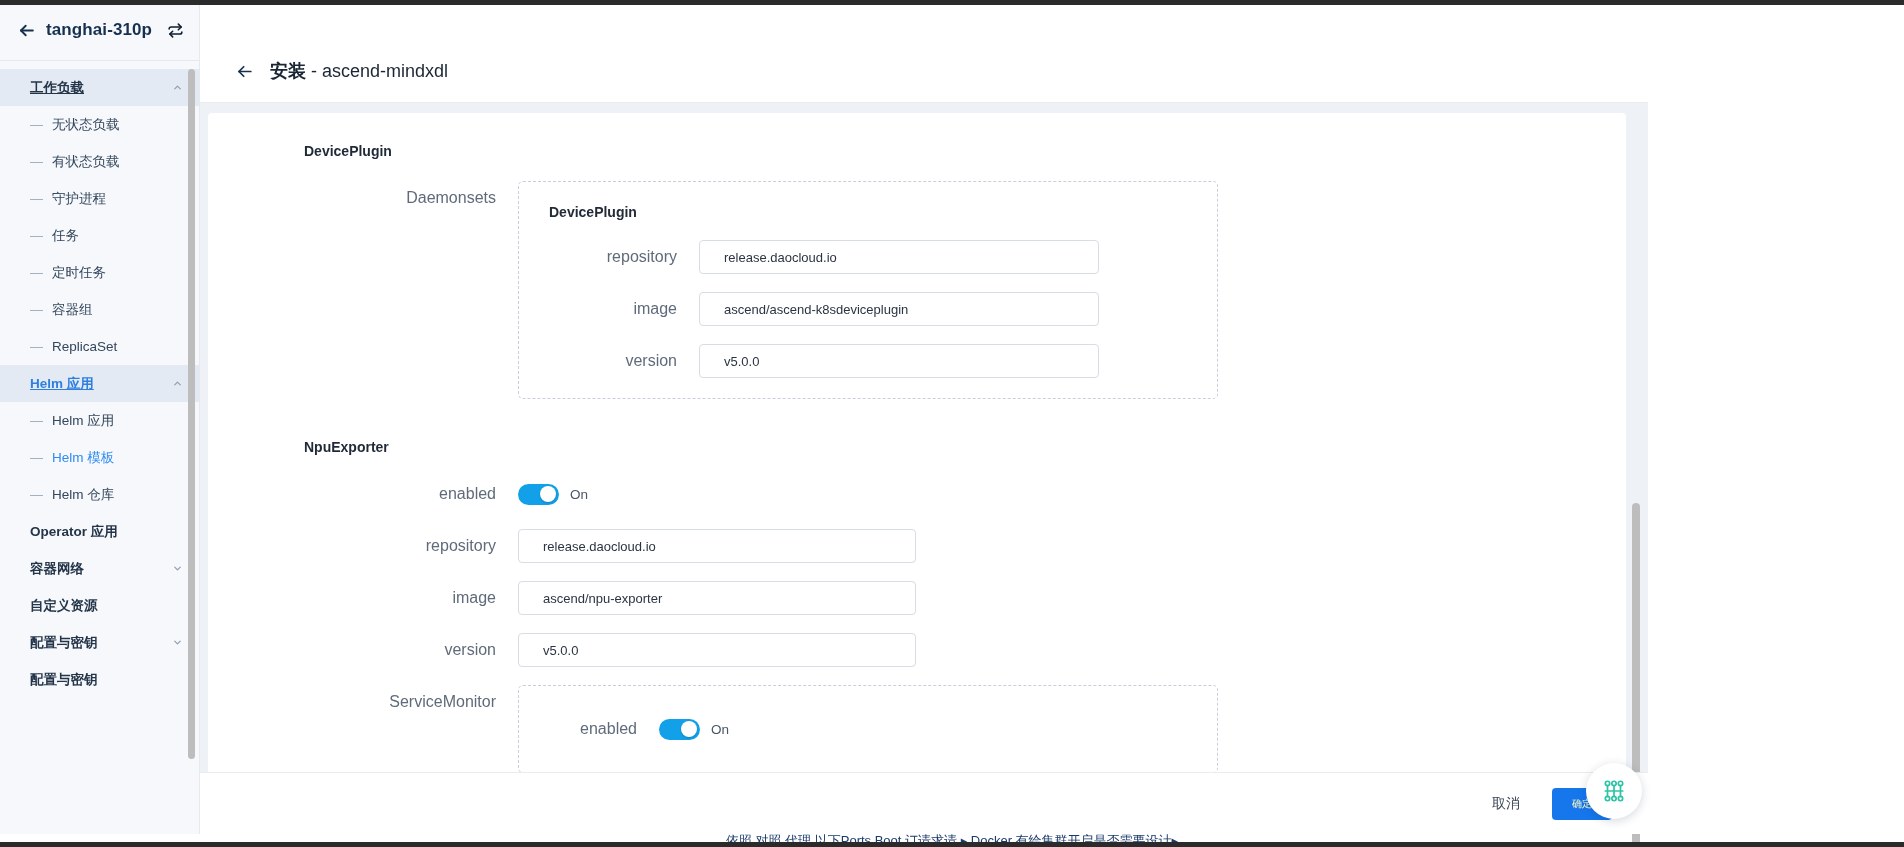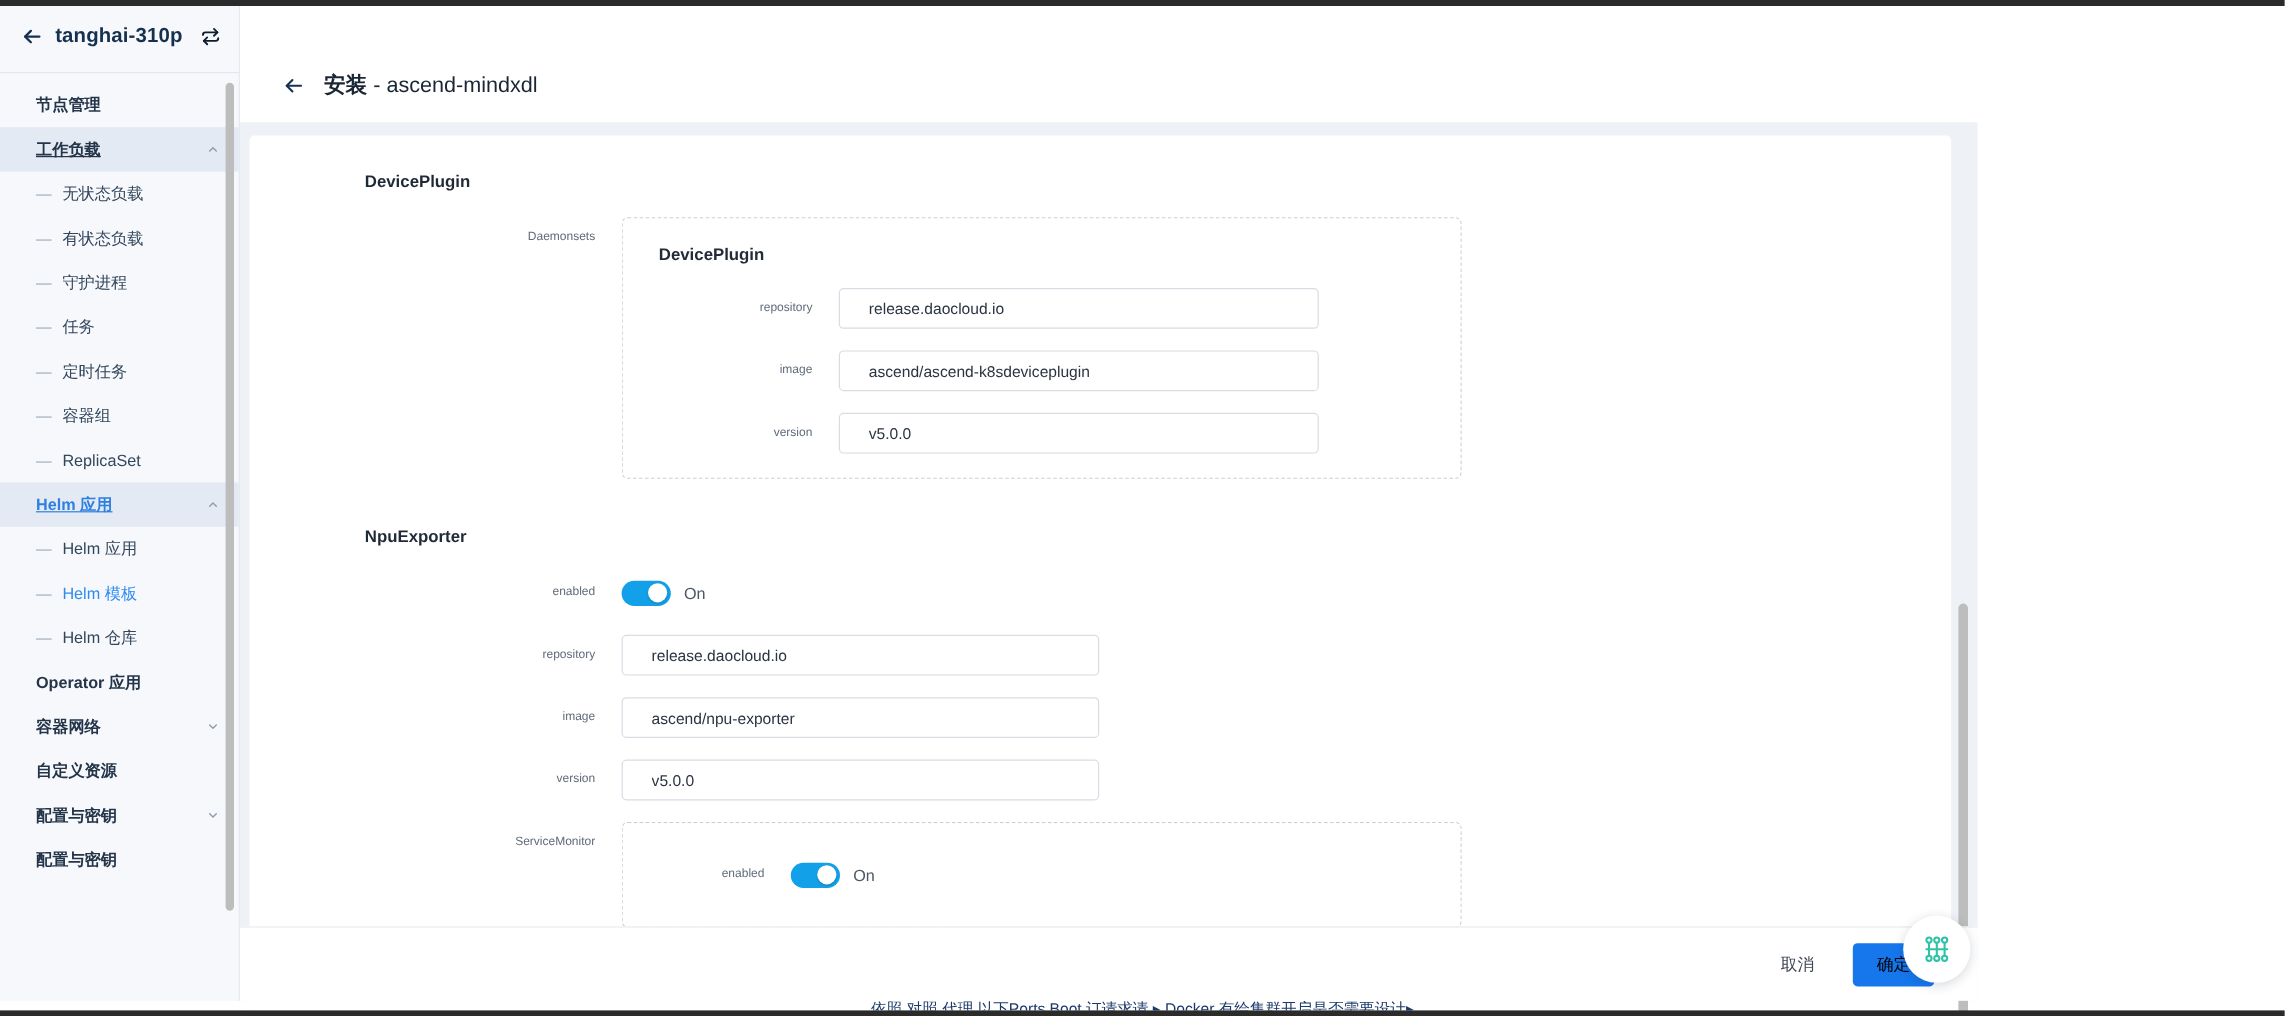--- a/index.html
+++ b/index.html
@@ -179,21 +179,21 @@
     margin-bottom: 22px;
   }
   .row {
     display: flex; align-items: flex-start;
     margin-bottom: 18px;
   }
   .row-label {
     width: 310px; flex: 0 0 310px;
     text-align: right;
     padding-right: 22px;
-    font-size: 10px; color: #5f6b7a;
+    font-size: 16px; color: #5f6b7a;
     line-height: 34px;
   }
   .field {
     width: 398px; height: 34px;
     border: 1px solid #d8dde4; border-radius: 4px;
     background: #fff;
     font-size: 13px; color: #2b3442;
     padding: 0 24px;
     line-height: 32px;
     outline: none;
@@ -257,21 +257,21 @@
     padding-right: 36px;
     gap: 26px;
     z-index: 20;
   }
   .btn-ghost {
     font-size: 14px; color: #3b4654;
     background: transparent; border: none;
     cursor: pointer; padding: 8px 6px;
   }
   .btn-primary {
-    font-size: 14px; color: #000000;
+    font-size: 10px; color: #fef9c3;
     background: #1677ed; border: none; border-radius: 4px;
     cursor: pointer;
     padding: 9px 20px;
   }
 
   
   .fab {
     position: absolute; right: 6px; bottom: 28px;
     width: 56px; height: 56px; border-radius: 50%;
     background: #ffffff;
@@ -305,23 +305,20 @@
           <polyline points="8 21 4 17 8 13"></polyline>
           <path d="M4 17h14a3 3 0 0 0 3-3"></path>
         </svg>
       </span>
     </div>
     <div class="sb-divider"></div>
 
     <div class="sb-scroll">
 
 
-      <div class="nav-item">
-        <span>节点管理</span>
-      </div>
 
       <div class="nav-item group-open">
         <span>工作负载</span>
         <span class="chev">
           <svg width="11" height="11" viewBox="0 0 24 24" fill="none" stroke="currentColor" stroke-width="2.5" stroke-linecap="round" stroke-linejoin="round">
             <polyline points="6 15 12 9 18 15"></polyline>
           </svg>
         </span>
       </div>
 

